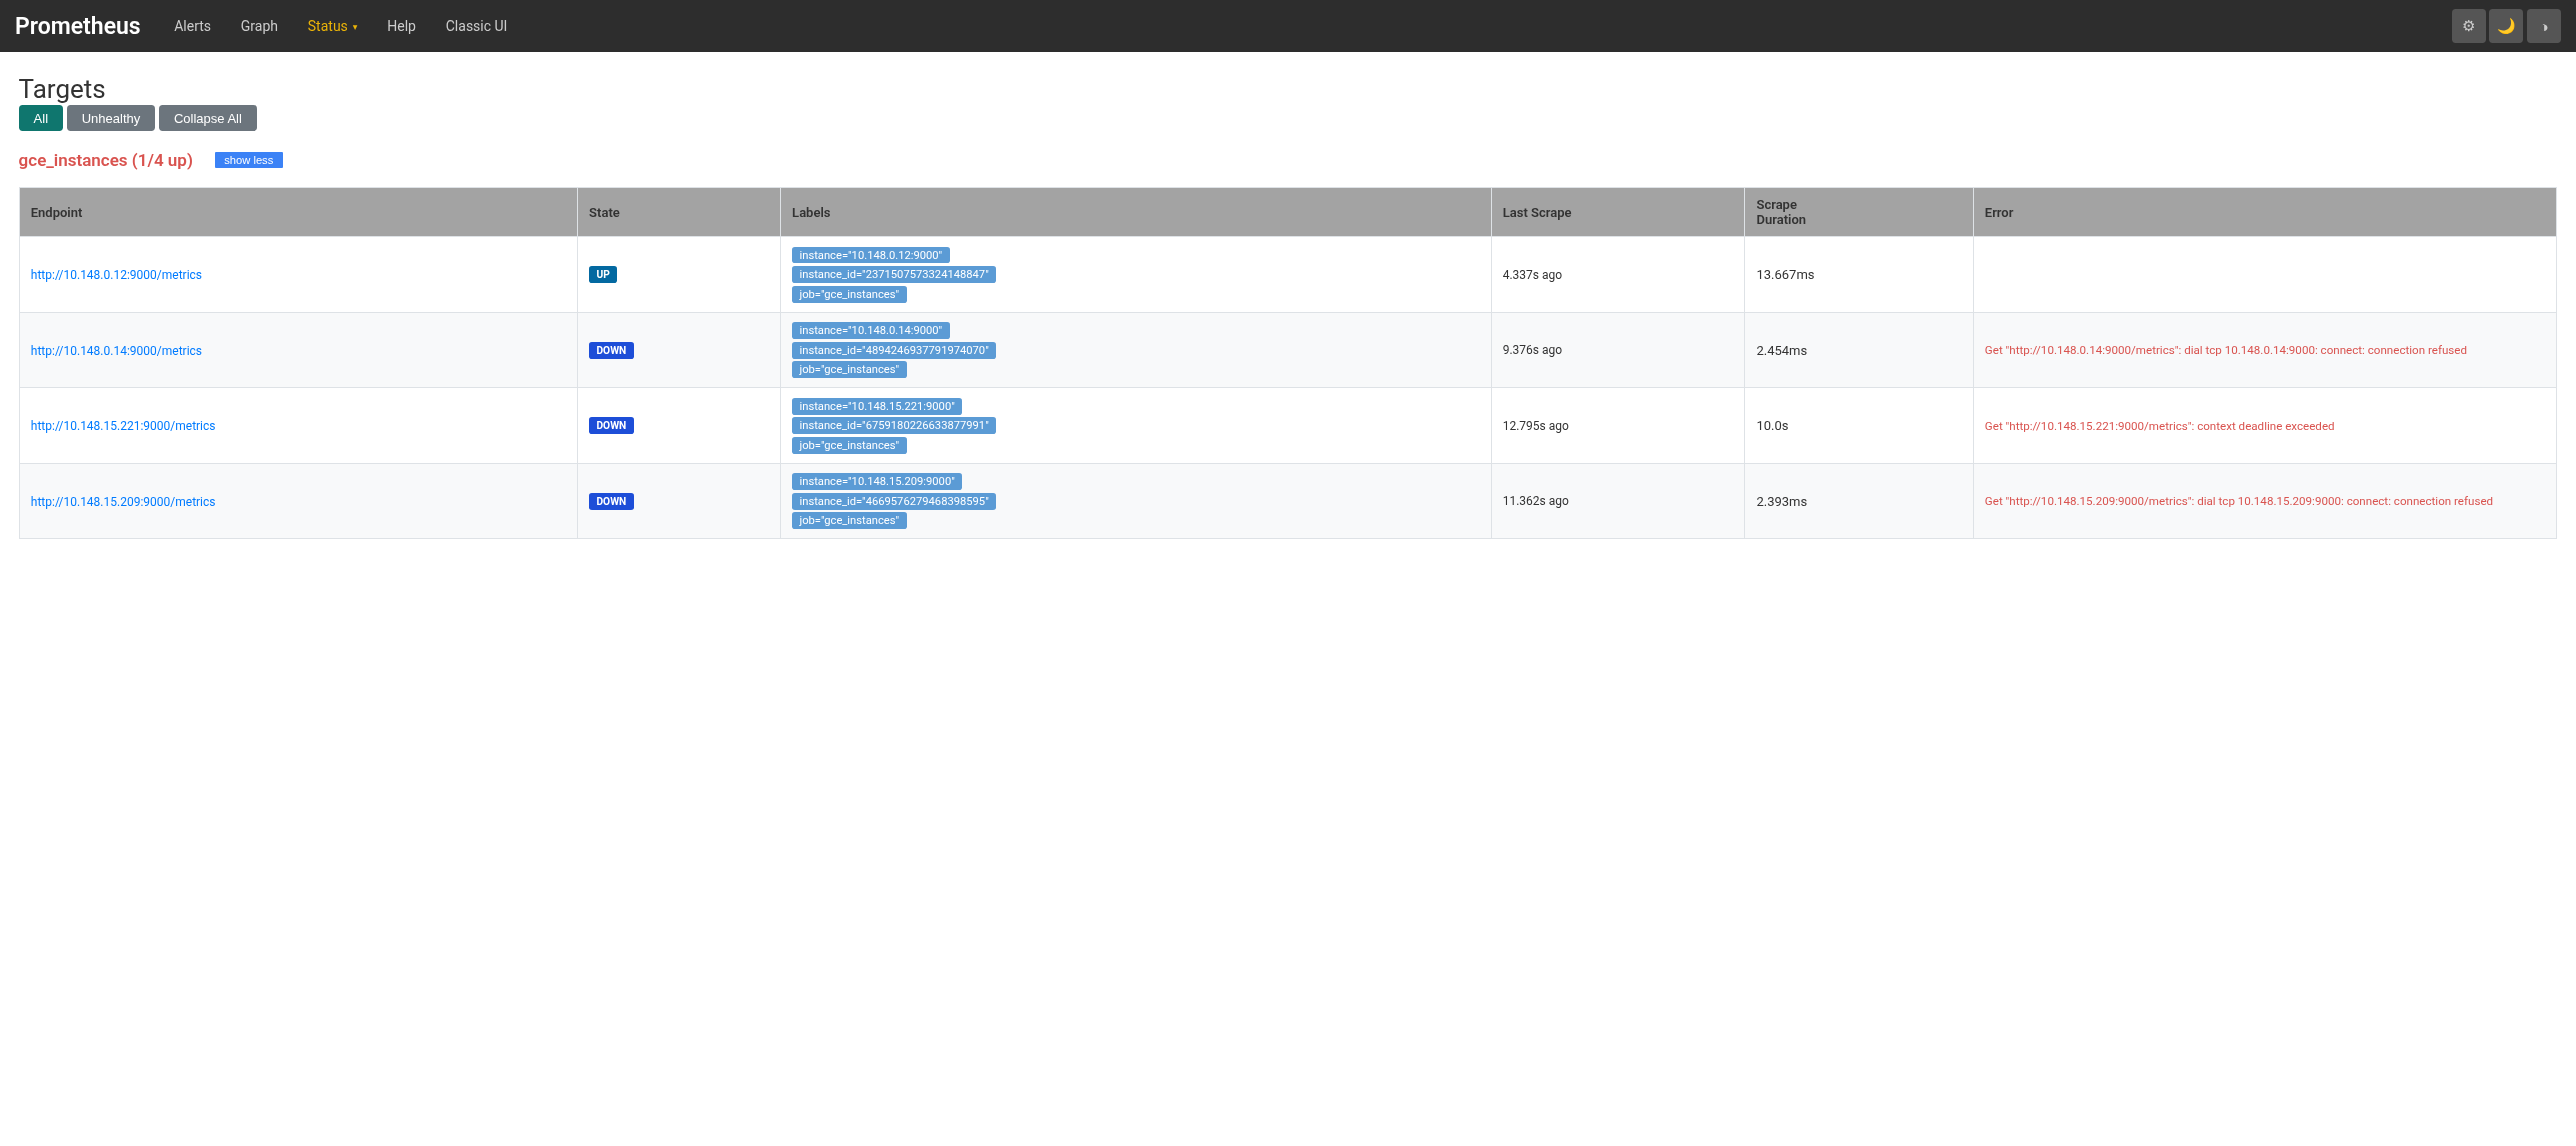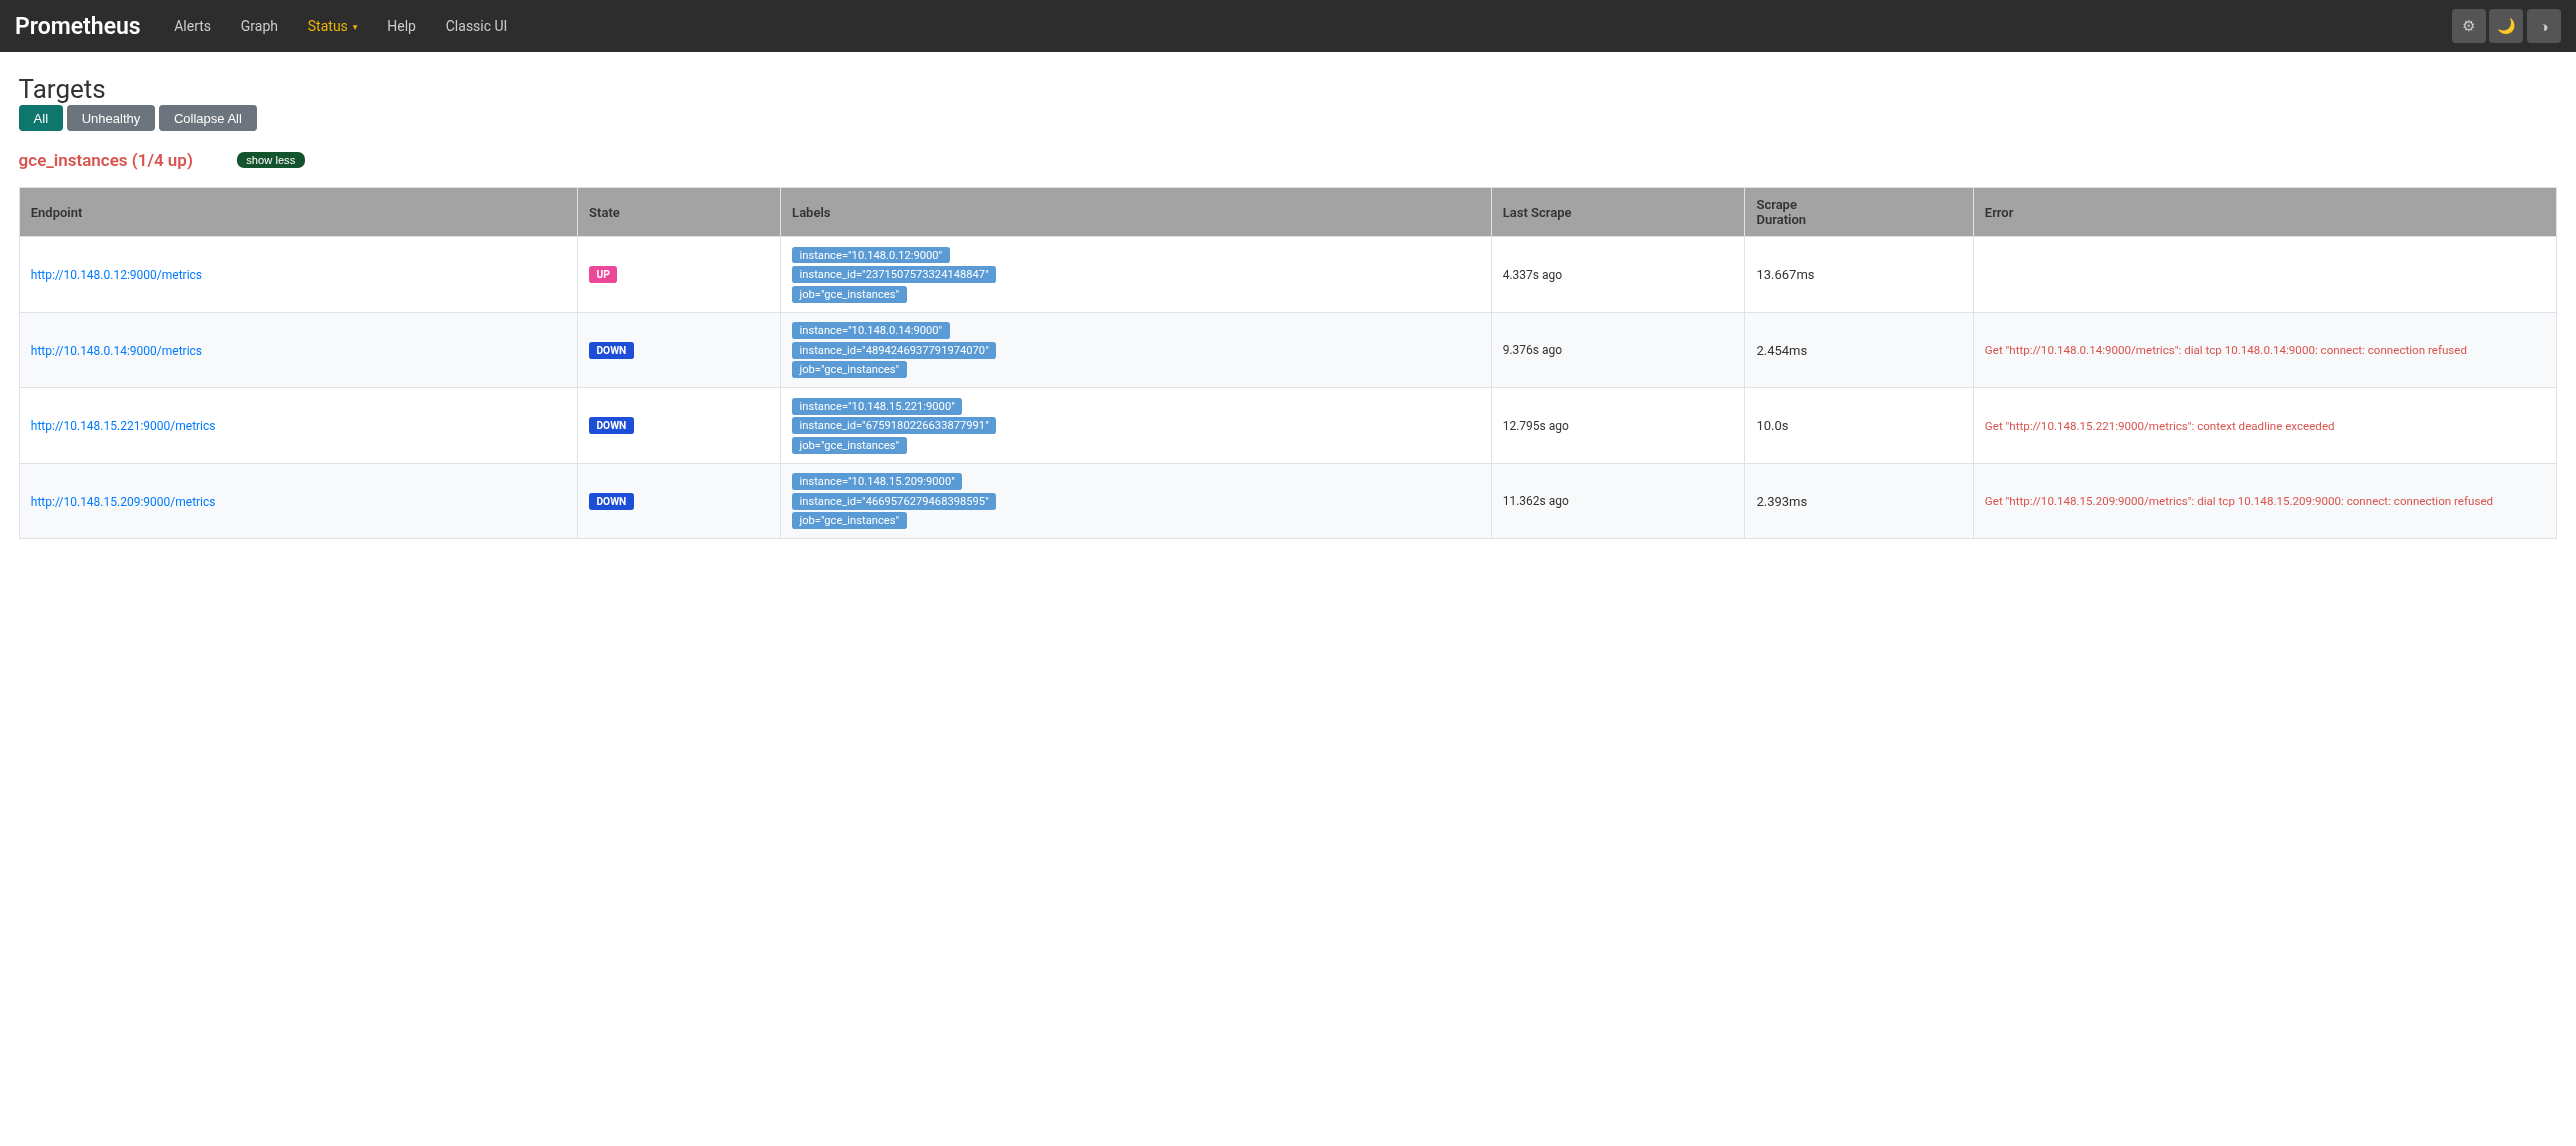--- a/index.html
+++ b/index.html
@@ -97,28 +97,27 @@
       gap: 22px;
       margin-bottom: 9.3px;
       padding-bottom: 7.4px;
     }
     .section-title {
       font-size: 17px;
       font-weight: 600;
       color: #d9534f;
     }
     .show-less-btn {
-      background: #14532d;
+      background: #3b82f6;
       color: #fff;
       border: none;
-      border-radius: 7px;
+      border-radius: 1px;
       padding: 1.9px 9.3px;
       font-size: 11.2px;
       cursor: pointer;
-      margin-left: 22px;
     }
 
     
     .targets-table {
       width: 100%;
       border-collapse: collapse;
       border: 0.9px solid #dee2e6;
     }
     .targets-table th {
       background: #a3a3a3;
@@ -145,21 +144,21 @@
 
     
     .endpoint-link {
       color: #007bff;
       text-decoration: none;
       font-size: 12px;
     }
 
     
     .badge-up {
-      background: #ec4899;
+      background: #0369a1;
       color: #fff;
       padding: 2.8px 7.4px;
       border-radius: 2.8px;
       font-size: 10.2px;
       font-weight: 700;
       display: inline-block;
     }
     .badge-down {
       background: #1d4ed8;
       color: #fff;

